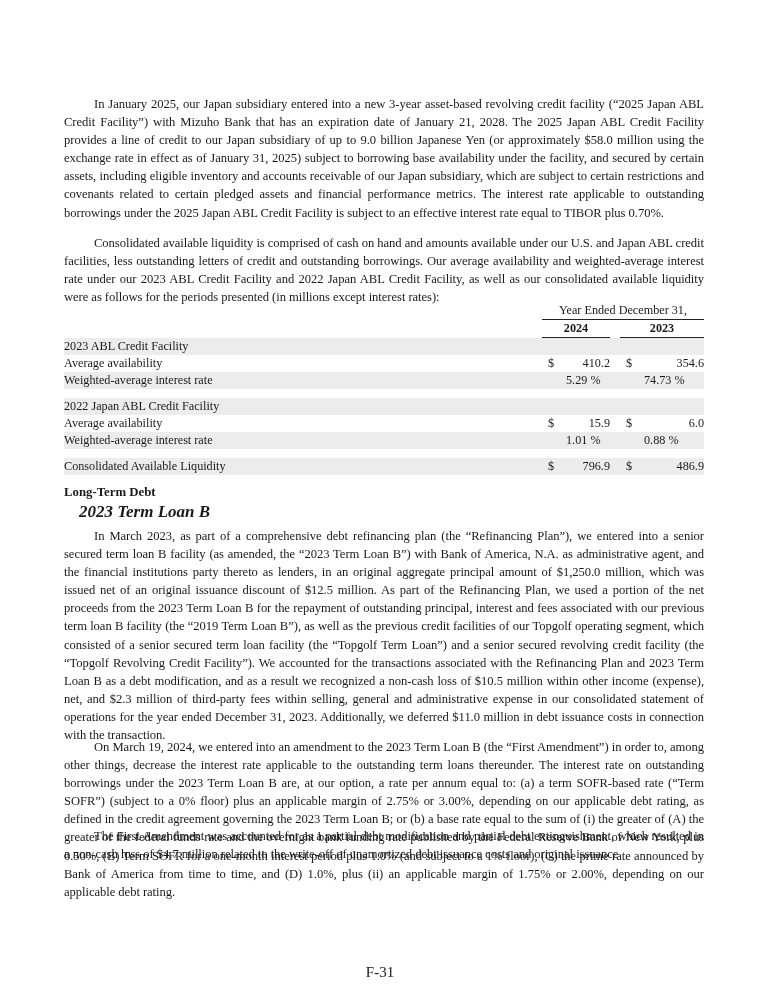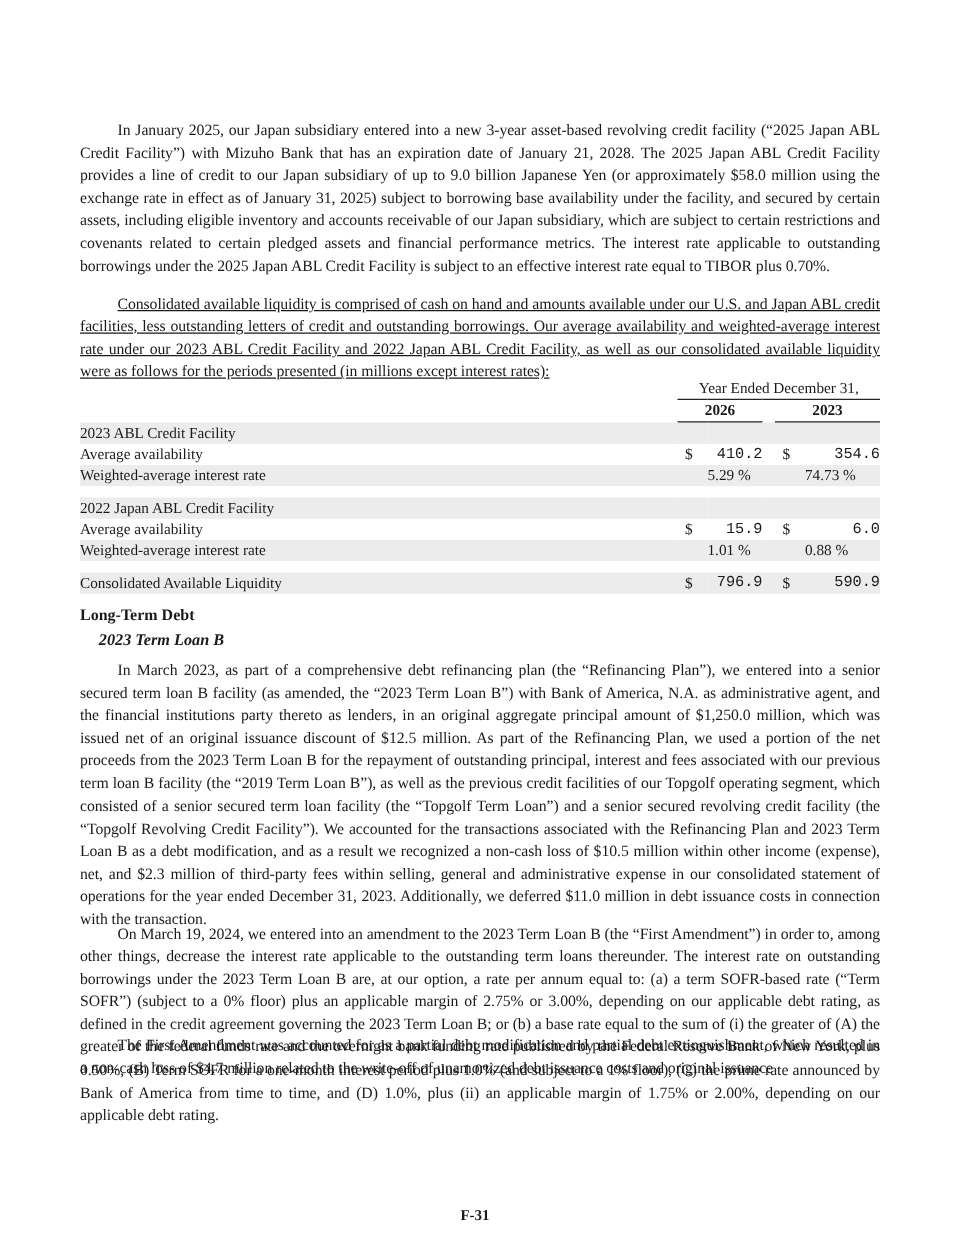--- a/index.html
+++ b/index.html
@@ -7,40 +7,40 @@
     width: 768px; height: 1000px; position: relative; overflow: hidden;
     font-family: "Liberation Serif", "DejaVu Serif", serif;
     color: #1a1a1a; font-size: 12.6px; line-height: 18.1px;
   }
   .page { position: absolute; left: 64px; top: 0; width: 640px; }
   p.para {
     margin: 0; text-align: justify; text-indent: 30px;
     letter-spacing: -0.05px;
   }
   #p1 { position: absolute; top: 95px; }
-  #p2 { position: absolute; top: 234px; text-decoration: underline; }
+  #p2 { position: absolute; top: 234px; }
   .fin-table {
     position: absolute; top: 302px; left: 0; width: 640px;
     border-collapse: collapse; font-size: 12.2px;
   }
   .fin-table td { padding: 0; height: 17px; line-height: 17px; white-space: nowrap; }
   .fin-table .shade td { background: #ececec; }
   .fin-table .spacer td { height: 9px; background: #ffffff; }
   .fin-table .bold { font-weight: normal; }
   .hdr-year { text-align: center; font-weight: normal; border-bottom: 1.5px solid #222; }
   .hdr-col { text-align: center; font-weight: bold; border-bottom: 1.5px solid #222; }
   .cur { text-align: left; padding-left: 6px !important; }
-  .num { text-align: right; font-family: Liberation Mono, monospace; }
+  .num { text-align: right; }
   .pct { text-align: left; padding-right: 0 !important; }
   #h-ltd { position: absolute; top: 483px; font-weight: bold; margin: 0; font-size: 12.8px; }
-  #h-tlb { position: absolute; top: 503px; left: 15px; font-weight: bold; font-style: italic; margin: 0; font-size: 13px; }
+  #h-tlb { position: absolute; top: 503px; left: 15px; font-weight: bold; font-style: italic; margin: 0; font-size: 17px; }
   #p3 { position: absolute; top: 527px; }
   #p4 { position: absolute; top: 738px; }
   #p5 { position: absolute; top: 827px; }
-  #footer { position: absolute; top: 963px; left: 0; width: 760px; text-align: center; font-size: 12px; font-weight: bold; }
+  #footer { position: absolute; top: 963px; left: 0; width: 760px; text-align: center; font-size: 15px; }
 </style>
 </head>
 <body>
 
 <div class="page">
 
   <p class="para" id="p1">In January 2025, our Japan subsidiary entered into a new 3-year asset-based revolving credit facility (“2025 Japan ABL Credit Facility”) with Mizuho Bank that has an expiration date of January 21, 2028. The 2025 Japan ABL Credit Facility provides a line of credit to our Japan subsidiary of up to 9.0 billion Japanese Yen (or approximately $58.0 million using the exchange rate in effect as of January 31, 2025) subject to borrowing base availability under the facility, and secured by certain assets, including eligible inventory and accounts receivable of our Japan subsidiary, which are subject to certain restrictions and covenants related to certain pledged assets and financial performance metrics. The interest rate applicable to outstanding borrowings under the 2025 Japan ABL Credit Facility is subject to an effective interest rate equal to TIBOR plus 0.70%.</p>
 
   <p class="para" id="p2">Consolidated available liquidity is comprised of cash on hand and amounts available under our U.S. and Japan ABL credit facilities, less outstanding letters of credit and outstanding borrowings. Our average availability and weighted-average interest rate under our 2023 ABL Credit Facility and 2022 Japan ABL Credit Facility, as well as our consolidated available liquidity were as follows for the periods presented (in millions except interest rates):</p>
 
@@ -53,21 +53,21 @@
       <col style="width:24px">
       <col style="width:60px">
     </colgroup>
     <tbody>
         <tr>
       <td></td>
       <td colspan="5" class="hdr-year">Year Ended December 31,</td>
     </tr>
     <tr>
       <td></td>
-      <td colspan="2" class="hdr-col">2026</td>
+      <td colspan="2" class="hdr-col">2024</td>
       <td></td>
       <td colspan="2" class="hdr-col">2023</td>
     </tr>
 
     <tr class="shade">
       <td class="bold">2023 ABL Credit Facility</td>
       <td></td>
           <td></td>
           <td></td>
           <td></td>
@@ -120,21 +120,21 @@
     <tr class="spacer">
           <td colspan="6"></td>
         </tr>
 
     <tr class="shade">
       <td class="bold">Consolidated Available Liquidity</td>
       <td class="cur">$</td>
       <td class="num">796.9</td>
       <td></td>
       <td class="cur">$</td>
-      <td class="num">590.9</td>
+      <td class="num">486.9</td>
     </tr>
   </tbody>
     </table>
 
   <h3 id="h-ltd">Long-Term Debt</h3>
   <h4 id="h-tlb">2023 Term Loan B</h4>
 
   <p class="para" id="p3">In March 2023, as part of a comprehensive debt refinancing plan (the “Refinancing Plan”), we entered into a senior secured term loan B facility (as amended, the “2023 Term Loan B”) with Bank of America, N.A. as administrative agent, and the financial institutions party thereto as lenders, in an original aggregate principal amount of $1,250.0 million, which was issued net of an original issuance discount of $12.5 million. As part of the Refinancing Plan, we used a portion of the net proceeds from the 2023 Term Loan B for the repayment of outstanding principal, interest and fees associated with our previous term loan B facility (the “2019 Term Loan B”), as well as the previous credit facilities of our Topgolf operating segment, which consisted of a senior secured term loan facility (the “Topgolf Term Loan”) and a senior secured revolving credit facility (the “Topgolf Revolving Credit Facility”). We accounted for the transactions associated with the Refinancing Plan and 2023 Term Loan B as a debt modification, and as a result we recognized a non-cash loss of $10.5 million within other income (expense), net, and $2.3 million of third-party fees within selling, general and administrative expense in our consolidated statement of operations for the year ended December 31, 2023. Additionally, we deferred $11.0 million in debt issuance costs in connection with the transaction.</p>
 
   <p class="para" id="p4">On March 19, 2024, we entered into an amendment to the 2023 Term Loan B (the “First Amendment”) in order to, among other things, decrease the interest rate applicable to the outstanding term loans thereunder. The interest rate on outstanding borrowings under the 2023 Term Loan B are, at our option, a rate per annum equal to: (a) a term SOFR-based rate (“Term SOFR”) (subject to a 0% floor) plus an applicable margin of 2.75% or 3.00%, depending on our applicable debt rating, as defined in the credit agreement governing the 2023 Term Loan B; or (b) a base rate equal to the sum of (i) the greater of (A) the greater of the federal funds rate and the overnight bank funding rate published by the Federal Reserve Bank of New York, plus 0.50%, (B) Term SOFR for a one-month interest period plus 1.0% (and subject to a 1% floor), (C) the prime rate announced by Bank of America from time to time, and (D) 1.0%, plus (ii) an applicable margin of 1.75% or 2.00%, depending on our applicable debt rating.</p>

